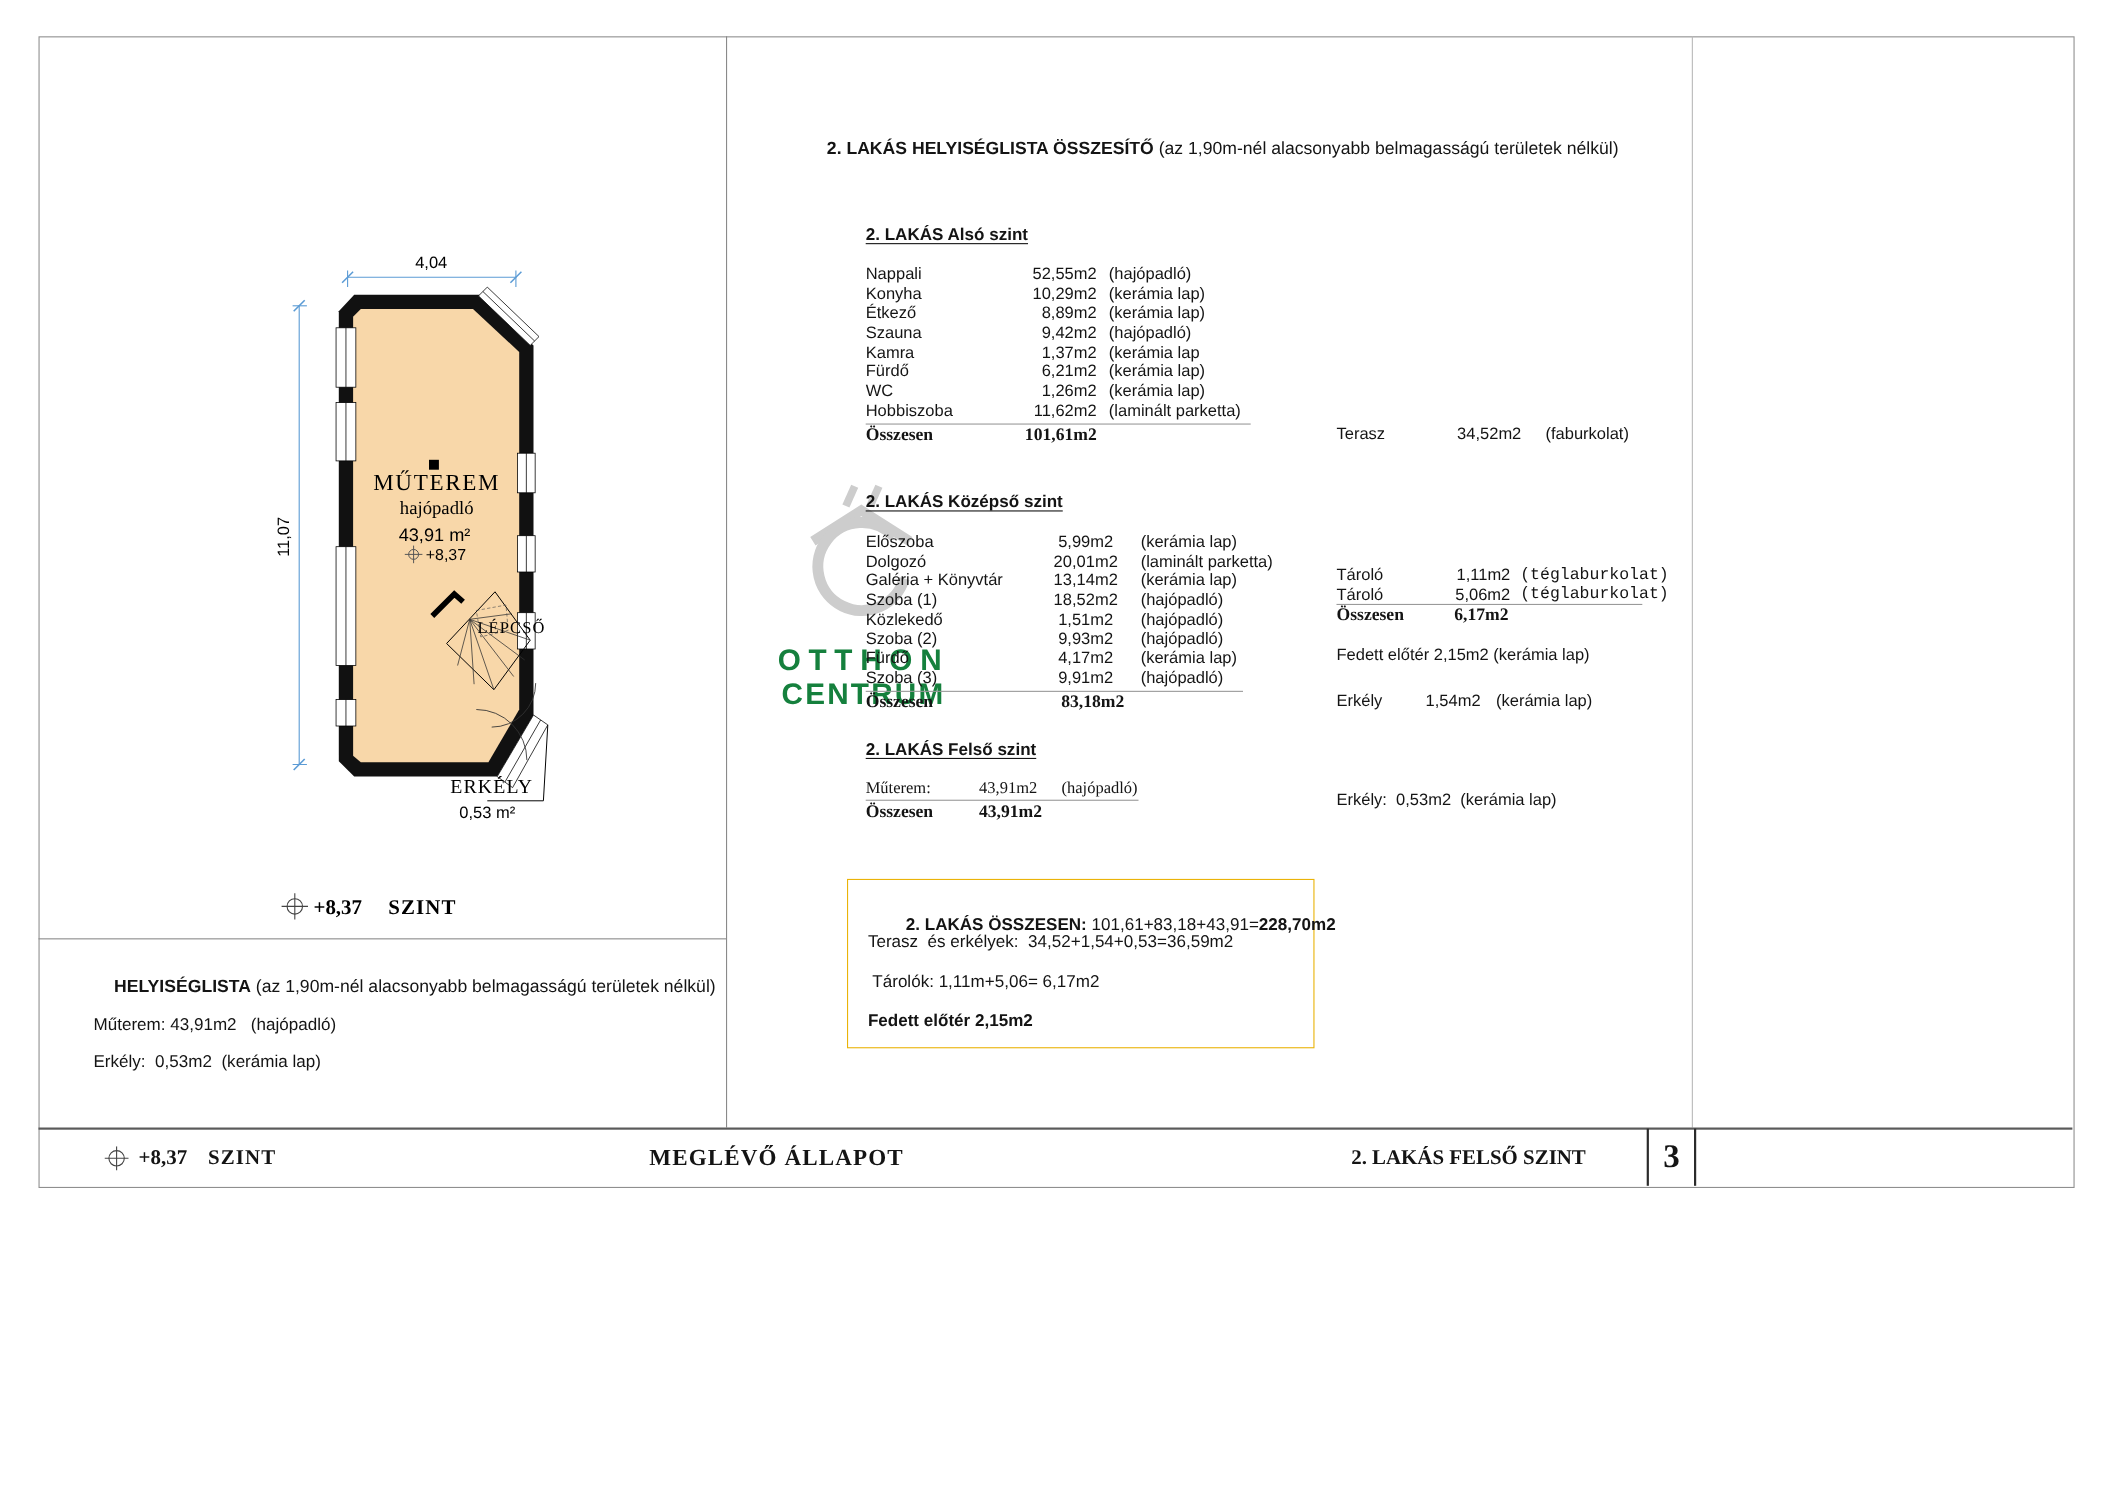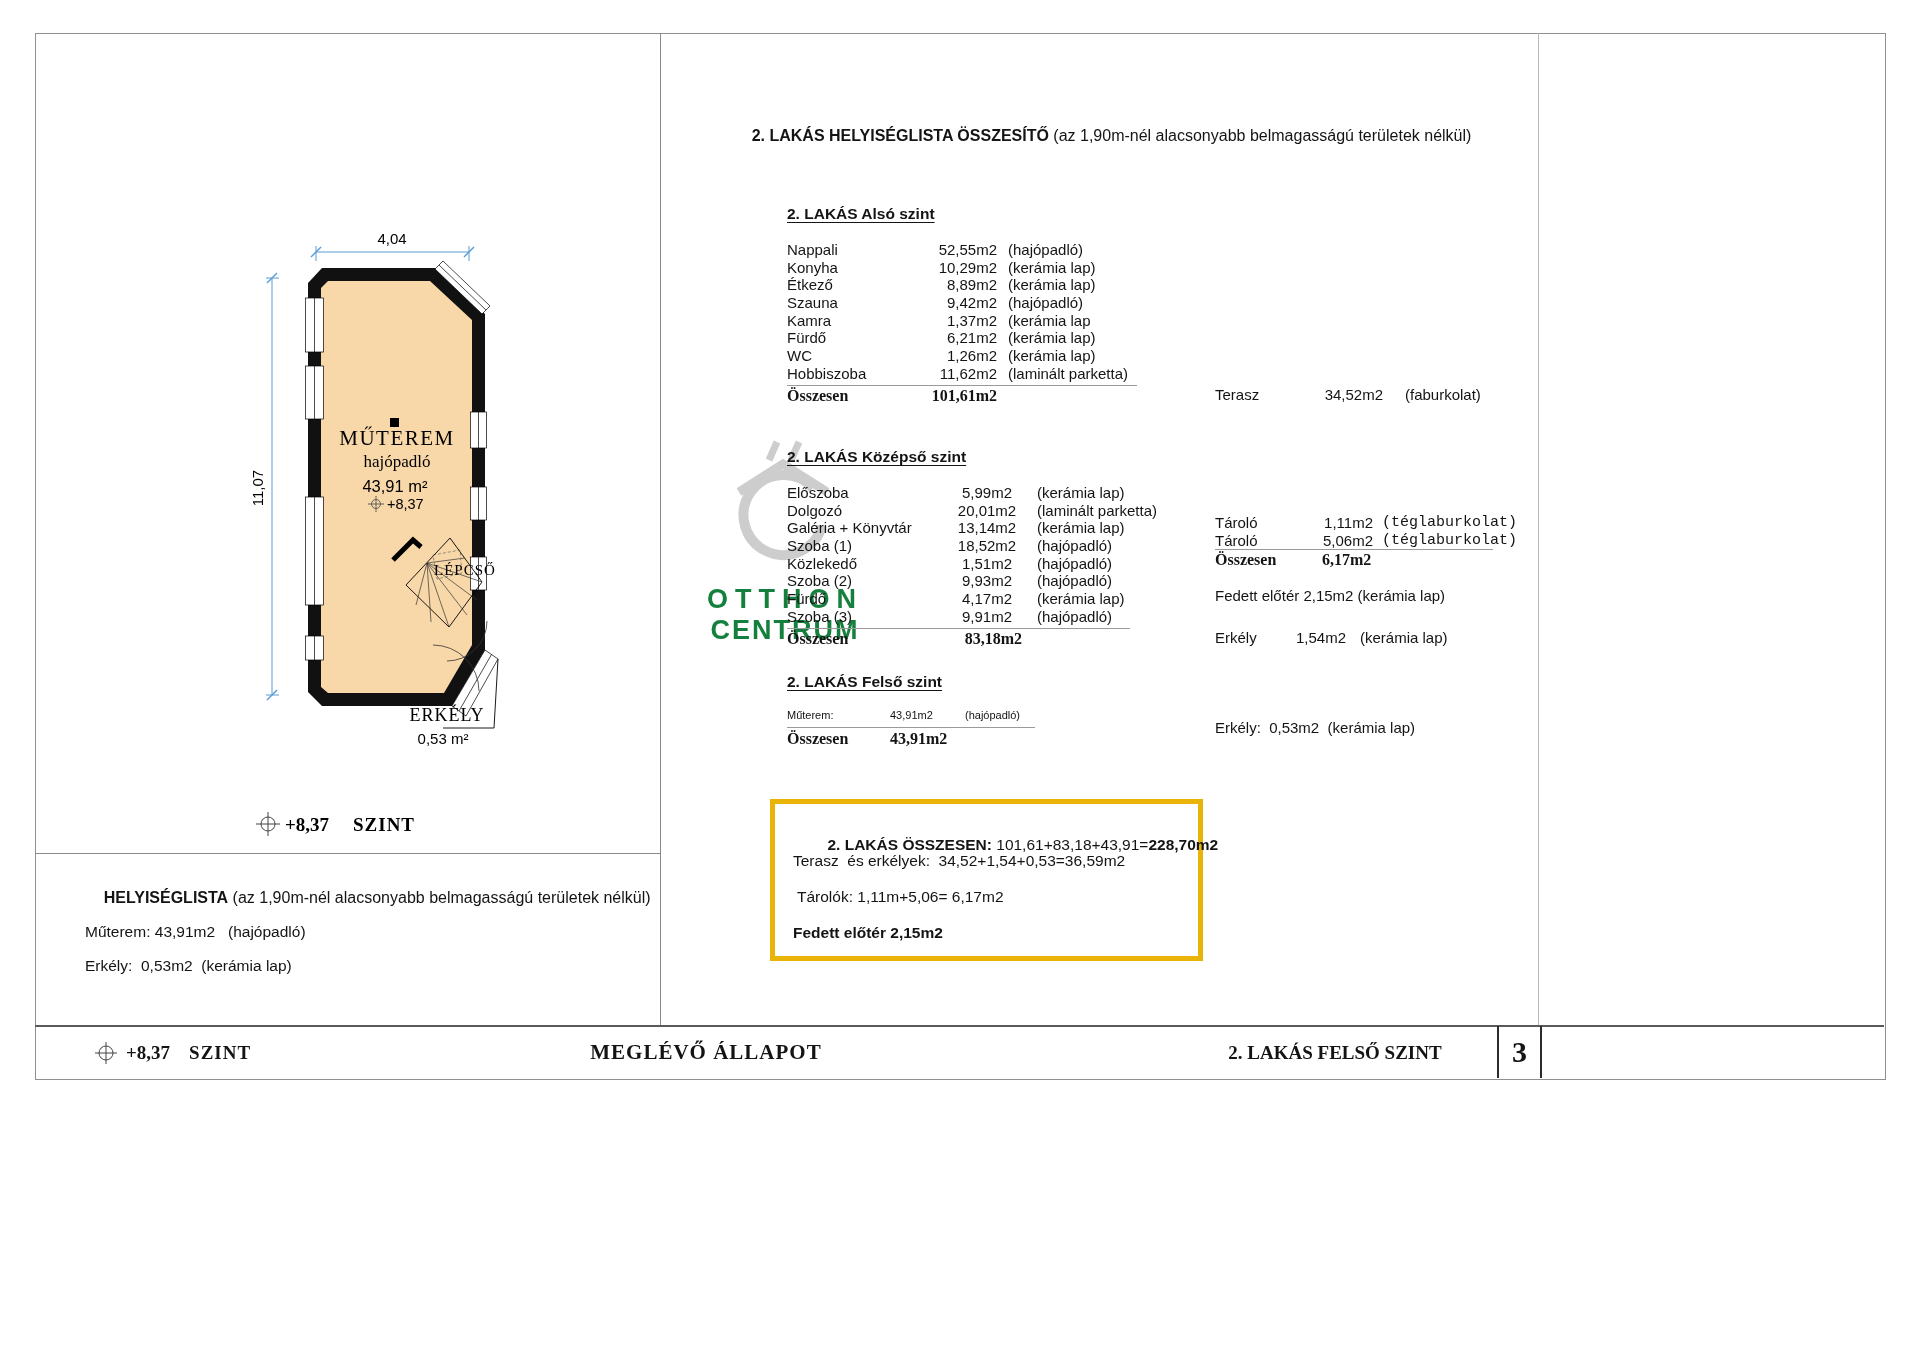--- a/index.html
+++ b/index.html
@@ -11,21 +11,21 @@
   .b{font-weight:bold;}
   
   .lrow{display:flex;height:17.7px;line-height:17.7px;font-size:15px;white-space:pre;}
   .sec1 .n{width:140px;} .sec1 .a{width:70px;text-align:right;} .sec1 .f{margin-left:11px;}
   .sec2 .n{width:165px;} .sec2 .a{width:70px;text-align:center;} .sec2 .f{margin-left:15px;}
   .stor .n{width:100px;} .stor .a{width:58px;text-align:right;} .stor .f{margin-left:9px;font-family:Liberation Mono, monospace;}
   .heading{position:absolute;font-size:15.5px;font-weight:bold;text-decoration:underline;text-underline-offset:3px;white-space:pre;}
   .sumline{position:absolute;height:1px;background:#9a9a9a;}
   .total{position:absolute;display:flex;font-family:"Liberation Serif",serif;font-weight:bold;font-size:16px;white-space:pre;}
   .smalltext{position:absolute;font-size:15px;white-space:pre;}
-  .box{position:absolute;border:5px solid #eab308;background:#fff;}
+  .box{position:absolute;border:1px solid #eab308;background:#fff;}
   .footer-text{font-family:"Liberation Serif",serif;font-weight:bold;}
   .wm{position:absolute;color:#15803d;text-align:center;z-index:0;}
   .content{position:absolute;inset:0;z-index:1;}
 </style>
 </head>
 <body>
 
 <div class="canvas">
 
   <div class="wm" style="left:693px;top:430px;width:184px;">
@@ -202,21 +202,21 @@
       <span>6,17m2</span>
     </div>
     <div class="smalltext" style="left:1215px;top:587px;">Fedett előtér 2,15m2 (kerámia lap)</div>
     <div class="abs" style="left:1215px;top:629px;display:flex;font-size:15px;white-space:pre;">
       <span style="width:77px;">Erkély</span>
       <span style="width:54px;text-align:right;">1,54m2</span>
       <span style="margin-left:14px;">(kerámia lap)</span>
     </div>
 
     <div class="heading" style="left:787px;top:673px;">2. LAKÁS Felső szint</div>
-    <div class="abs" style="left:787px;top:709px;display:flex;font-size:11px;white-space:pre;">
+    <div class="abs" style="left:787px;top:709px;display:flex;font-size:15px;white-space:pre;font-family:Liberation Serif, serif;">
       <span style="width:103px;">Műterem:</span>
       <span style="width:75px;">43,91m2</span>
       <span>(hajópadló)</span>
     </div>
     <div class="sumline" style="left:787px;top:727px;width:248px;"></div>
     <div class="total" style="left:787px;top:730px;">
       <span style="width:103px;">Összesen</span>
       <span>43,91m2</span>
     </div>
     <div class="smalltext" style="left:1215px;top:719px;">Erkély:  0,53m2  (kerámia lap)</div>

